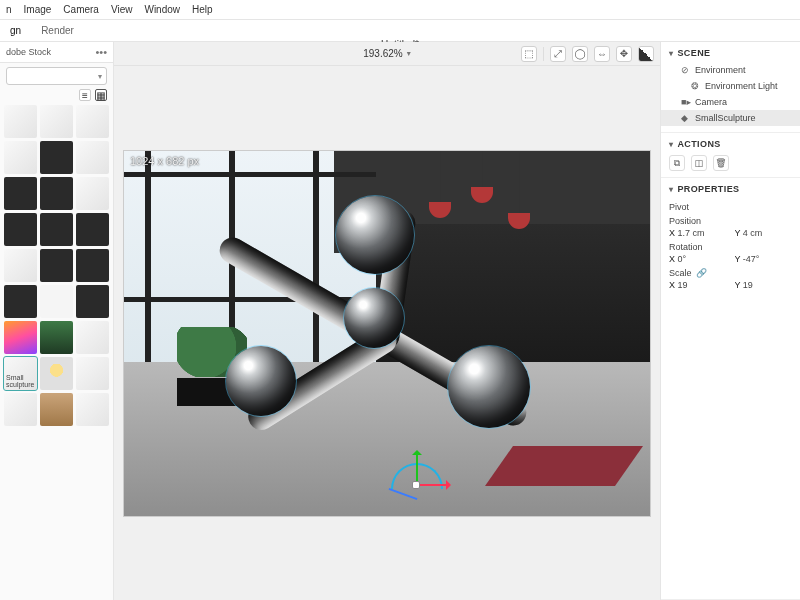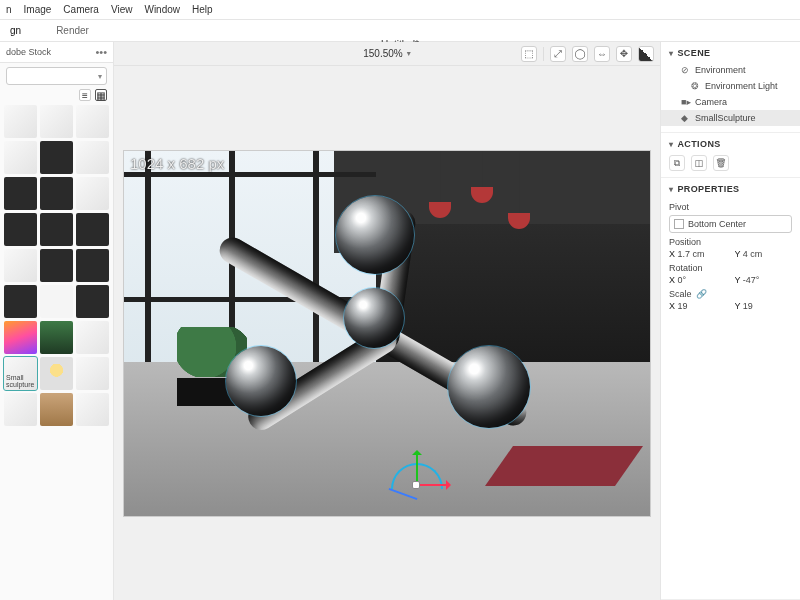--- a/index.html
+++ b/index.html
@@ -4,21 +4,21 @@
 <style>
 * { box-sizing: border-box; margin: 0; padding: 0; font-family: -apple-system, "Segoe UI", Arial, sans-serif; }
 html, body { width: 800px; height: 600px; overflow: hidden; background: #fff; }
 body { display: flex; flex-direction: column; font-size: 10px; color: #333; }
 
 
 .menubar { height: 20px; background: #fff; border-bottom: 1px solid #e5e5e5; display: flex; align-items: center; padding: 0 6px; gap: 12px; }
 .menubar .menu-item { font-size: 10px; color: #333; cursor: default; }
 
 
-.tabbar { height: 22px; background: #fff; border-bottom: 1px solid #e5e5e5; display: flex; align-items: center; position: relative; gap: 15px; }
+.tabbar { height: 22px; background: #fff; border-bottom: 1px solid #e5e5e5; display: flex; align-items: center; position: relative; }
 .tabbar .tab { font-size: 10px; padding: 0 10px; color: #666; cursor: default; }
 .tabbar .tab.active { color: #111; font-weight: 500; }
 .tabbar .doc-title { position: absolute; left: 50%; transform: translateX(-50%); font-size: 10px; color: #333; margin-top: 28px; }
 
 
 .main { flex: 1; display: flex; min-height: 0; }
 
 
 .left { width: 114px; border-right: 1px solid #e5e5e5; display: flex; flex-direction: column; background: #fafafa; }
 .left-head { padding: 4px 6px; border-bottom: 1px solid #e5e5e5; display: flex; align-items: center; gap: 23px; background: #fff; }
@@ -48,21 +48,21 @@
 
 .center { flex: 1; display: flex; flex-direction: column; background: #f0f0f0; min-width: 0; }
 .center-toolbar { height: 24px; display: flex; align-items: center; justify-content: center; position: relative; background: #f0f0f0; border-bottom: 1px solid #e2e2e2; }
 .center-toolbar .zoom { font-size: 10px; color: #333; display: flex; gap: 4px; align-items: center; }
 .center-toolbar .zoom .chev { font-size: 8px; color: #777; }
 .center-toolbar .tool-icons { position: absolute; right: 6px; display: flex; gap: 6px; align-items: center; }
 .tool-icon { width: 16px; height: 16px; border: 1px solid #d0d0d0; border-radius: 3px; background: #fff; display:flex; align-items:center; justify-content:center; font-size: 10px; color:#555; }
 .tool-icon.filled { background: linear-gradient(45deg,#333 50%,#fff 50%); }
 .canvas-wrap { flex: 1; display: flex; align-items: center; justify-content: center; padding: 10px; }
 .canvas { width: 545px; height: 365px; background: #888; position: relative; box-shadow: 0 0 0 1px #ccc; }
-.canvas-dims { position: absolute; left: 6px; top: 4px; font-size: 15px; color: #eee; text-shadow: 0 0 2px #000; }
+.canvas-dims { position: absolute; left: 6px; top: 4px; font-size: 11px; color: #eee; text-shadow: 0 0 2px #000; }
 
 .bg-room { position:absolute; inset:0; overflow:hidden; }
 .sky { position:absolute; left:0; top:0; width:50%; height:60%; background: linear-gradient(#eef4f8,#dde8ee); }
 .floor { position:absolute; left:0; right:0; bottom:0; height:42%; background: linear-gradient(#b9b9b9,#8e8e8e); }
 .ceiling { position:absolute; left:40%; right:0; top:0; height:28%; background:#343434; }
 .wall-dark { position:absolute; left:48%; right:0; top:20%; height:40%; background: linear-gradient(#2b2b2b,#1a1a1a); }
 .mullion { position:absolute; top:0; bottom:42%; width:6px; background:#222; }
 .m1 { left:4%; } .m2 { left:20%; } .m3 { left:36%; }
 .hbar { position:absolute; left:0; width:48%; height:5px; background:#222; }
 .hb1{top:6%} .hb2{top:40%}
@@ -183,21 +183,21 @@
           <div class="thumb th-light"></div>
           <div class="thumb th-wood"></div>
           <div class="thumb th-light"></div>
         </div>
     </div>
   </div>
 
   <div class="center">
     <div class="center-toolbar">
       <div class="zoom">
-        <span>150.50%</span>
+        <span>193.62%</span>
         <span class="chev">▾</span>
       </div>
       <div class="tool-icons">
         <span class="tool-icon">⬚</span>
         <span style="width:1px;height:14px;background:#ddd"></span>
         <span class="tool-icon">⤢</span>
         <span class="tool-icon">◯</span>
         <span class="tool-icon">⇔</span>
         <span class="tool-icon">✥</span>
         <span class="tool-icon filled"></span>
@@ -281,24 +281,20 @@
       </div>
     </div>
 
     <div class="panel-sec" style="flex:1">
       <div class="panel-title">
         <span class="chev">▾</span>
         <span>PROPERTIES</span>
       </div>
 
       <div class="prop-label">Pivot</div>
-      <div class="pivot-box">
-        <span class="pivot-swatch"></span>
-        <span>Bottom Center</span>
-      </div>
 
       <div class="prop-label">Position</div>
       <div class="xy-row">
         <div class="xy"><span class="k">X </span><span>1.7 cm</span></div>
         <div class="xy"><span class="k">Y </span><span>4 cm</span></div>
       </div>
 
       <div class="prop-label">Rotation</div>
       <div class="xy-row">
         <div class="xy"><span class="k">X </span><span>0°</span></div>

